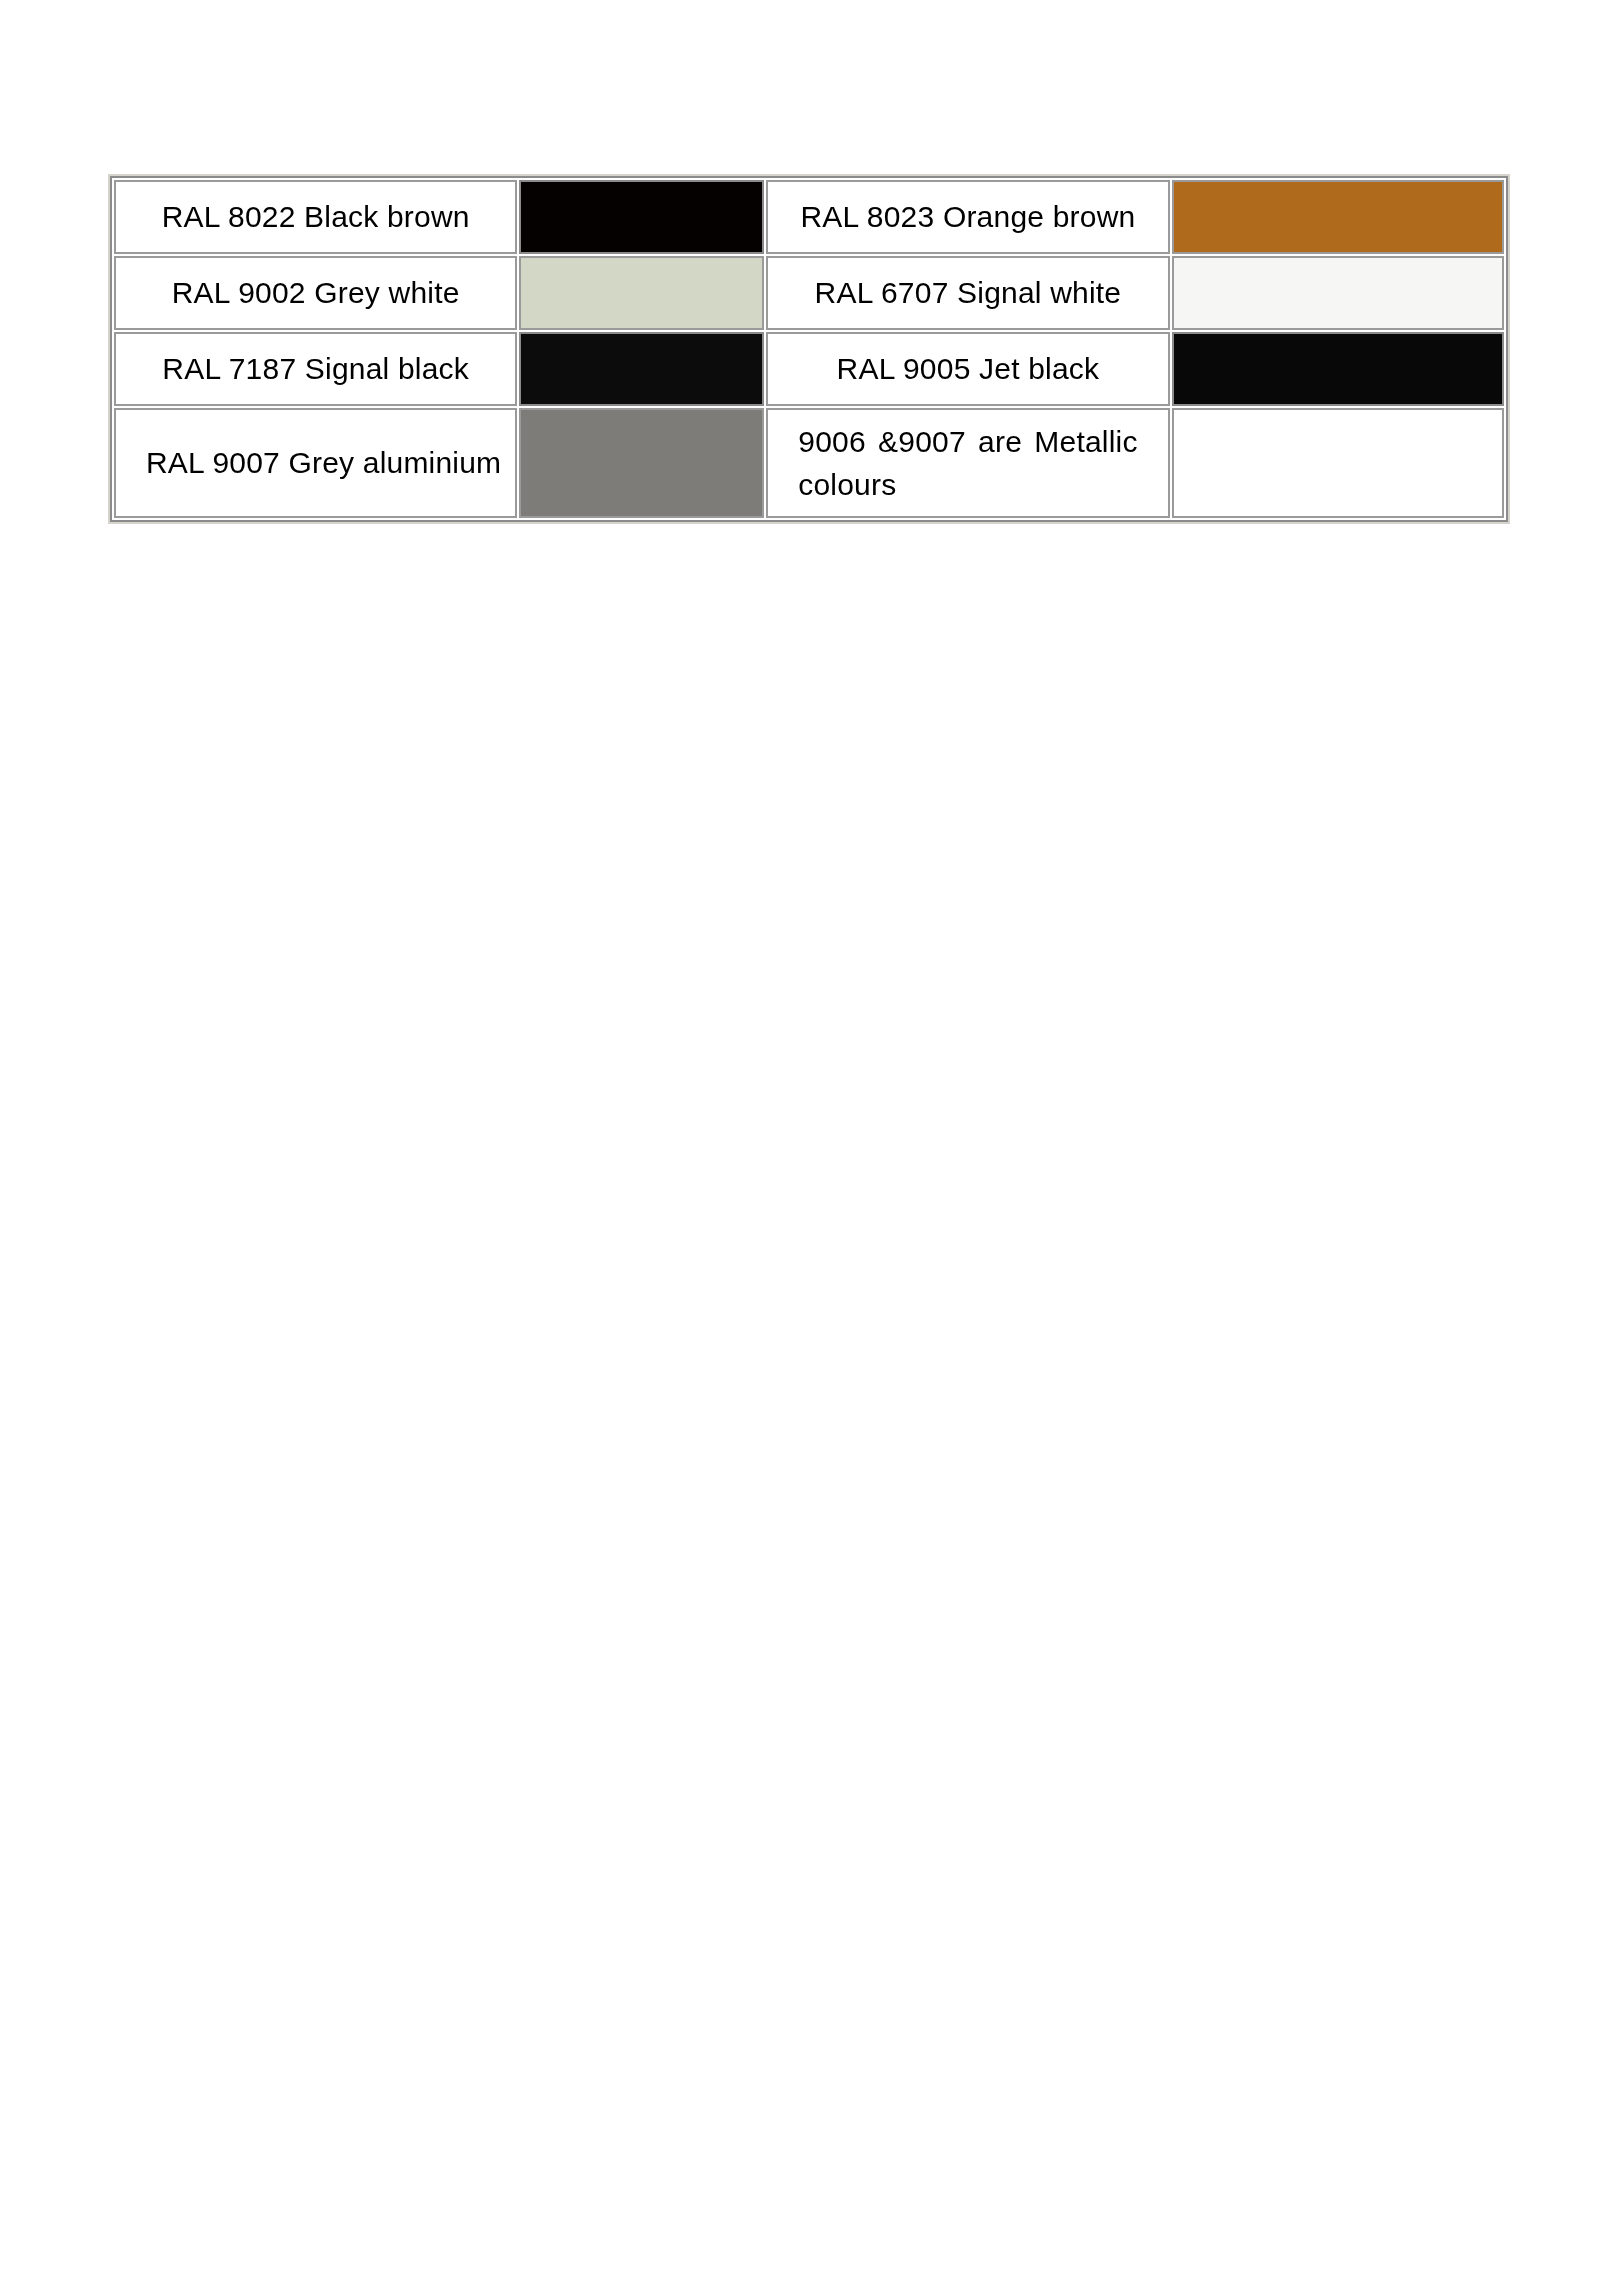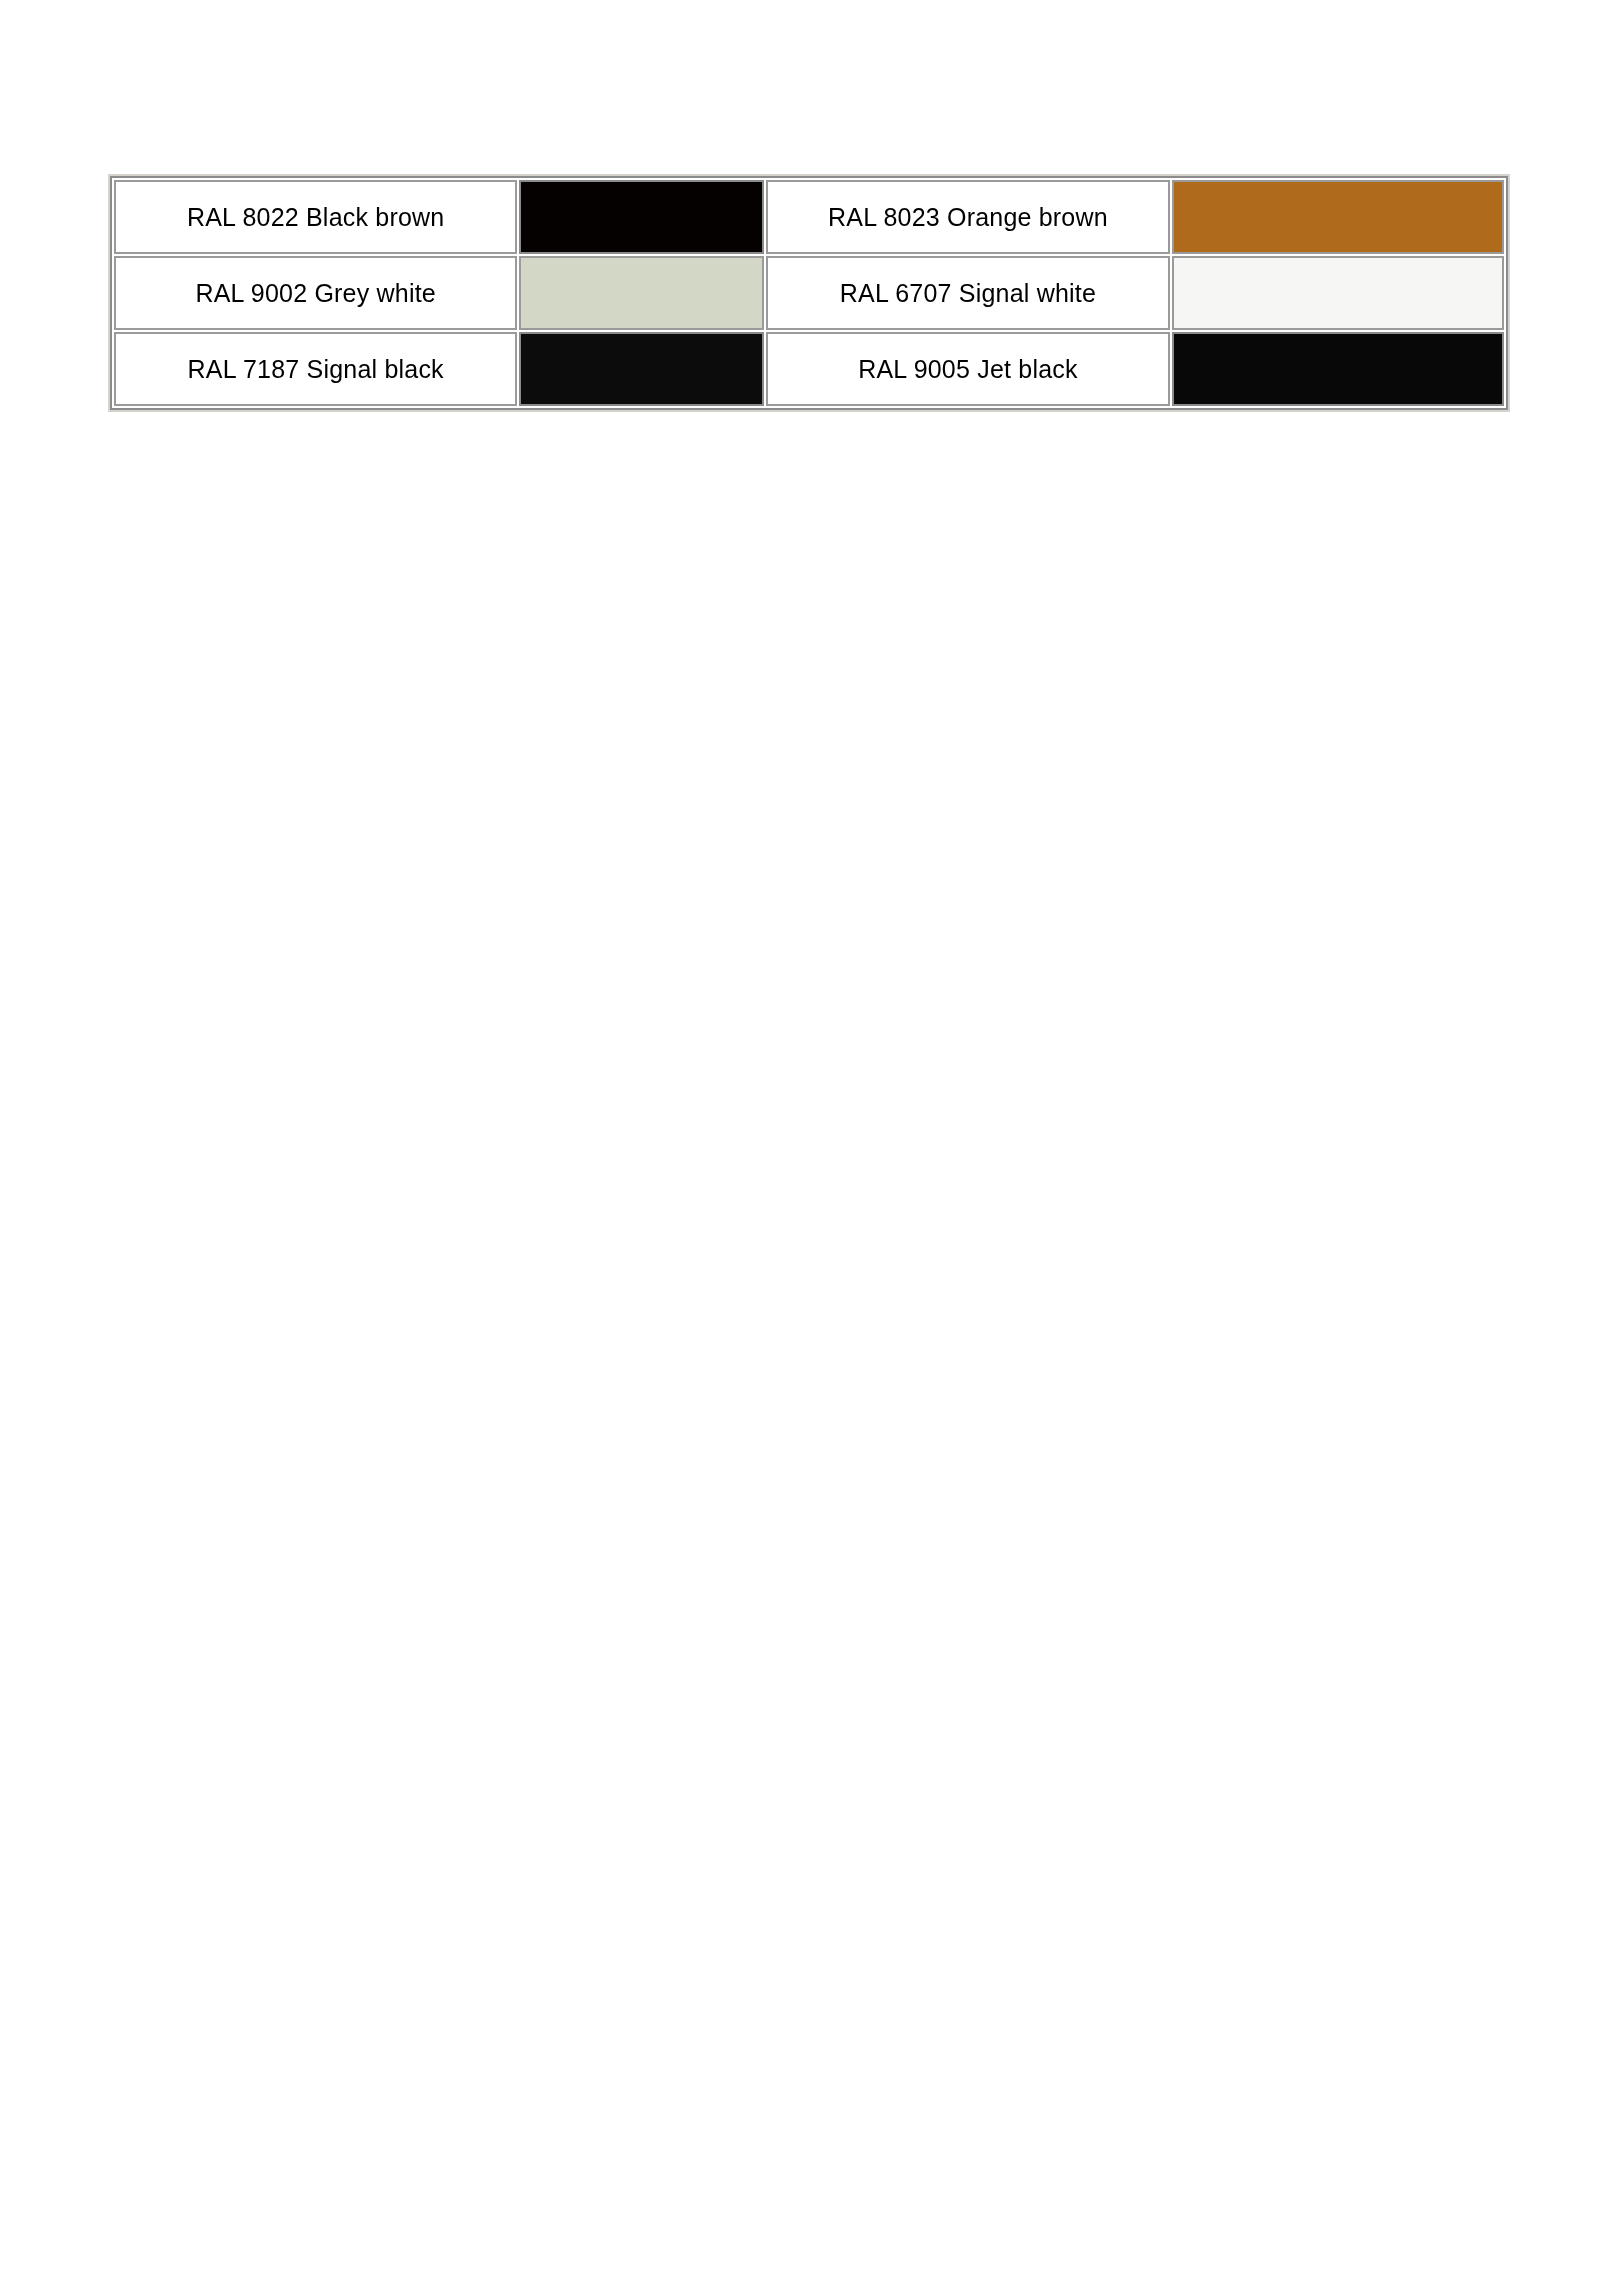--- a/index.html
+++ b/index.html
@@ -47,21 +47,21 @@
     table-layout: fixed;
     background: #ffffff;
   }
 
   table.ral td {
     box-sizing: border-box;
     border: 2px solid #9a9a9a;
     background: #ffffff;
     padding: 0 30px;
     vertical-align: middle;
-    font-size: 25px;
+    font-size: 30px;
     line-height: 1.45;
     letter-spacing: 0.2px;
     height: 74px;
   }
 
   
   col.c-label-a { width: 392px; }
   col.c-swatch-a { width: 238px; }
   col.c-label-b { width: 392px; }
   col.c-swatch-b { width: 323px; }
@@ -125,19 +125,25 @@
               <td class="swatch" style="background: rgb(210, 215, 198);"></td>
               <td class="label">RAL 6707 Signal white</td>
               <td class="swatch" style="background: rgb(246, 246, 245);"></td>
             </tr>
             <tr>
               <td class="label">RAL 7187 Signal black</td>
               <td class="swatch dark" style="background: rgb(12, 12, 12);"></td>
               <td class="label">RAL 9005 Jet black</td>
               <td class="swatch dark" style="background: rgb(8, 8, 8);"></td>
             </tr>
+            <tr class="tall">
+              <td class="label">RAL 9007 Grey aluminium</td>
+              <td class="swatch" style="background: rgb(126, 124, 121);"></td>
+              <td class="note">9006  &amp;9007  are  Metallic colours</td>
+              <td class="empty"></td>
+            </tr>
           </tbody>
       </table>
     </div>
   </div>
 
 </div>
 
 
 </body></html>

